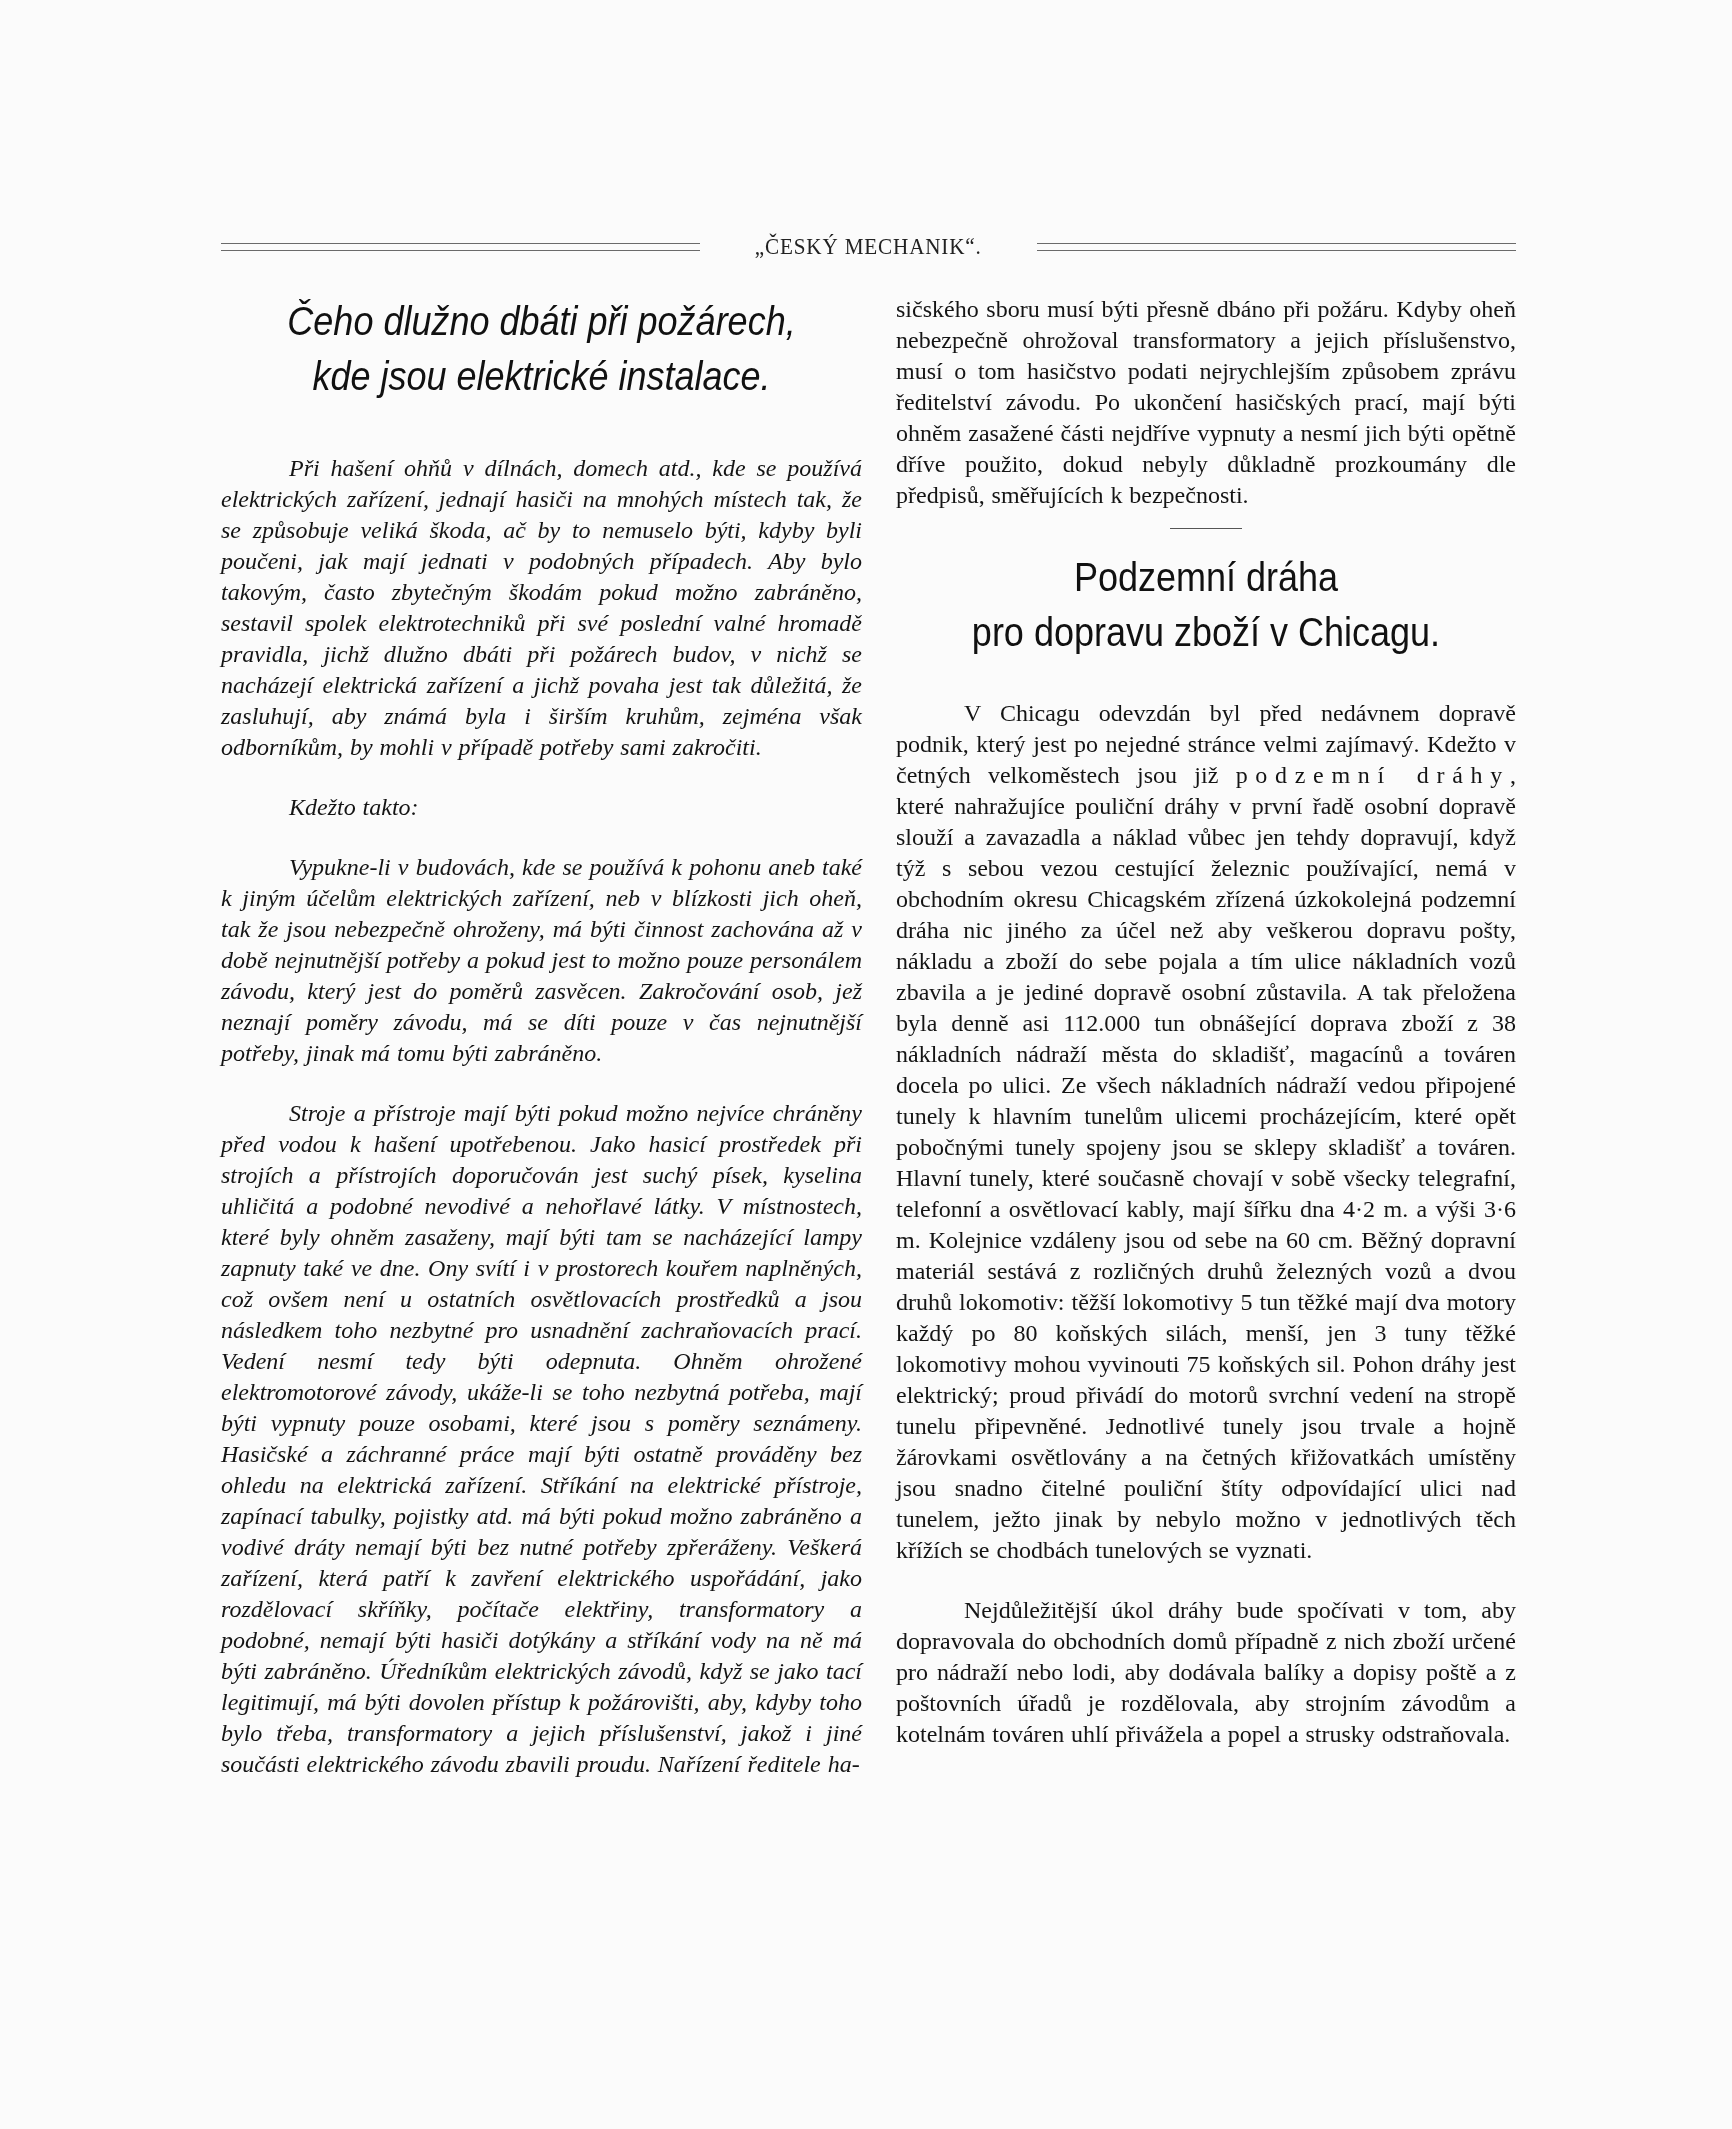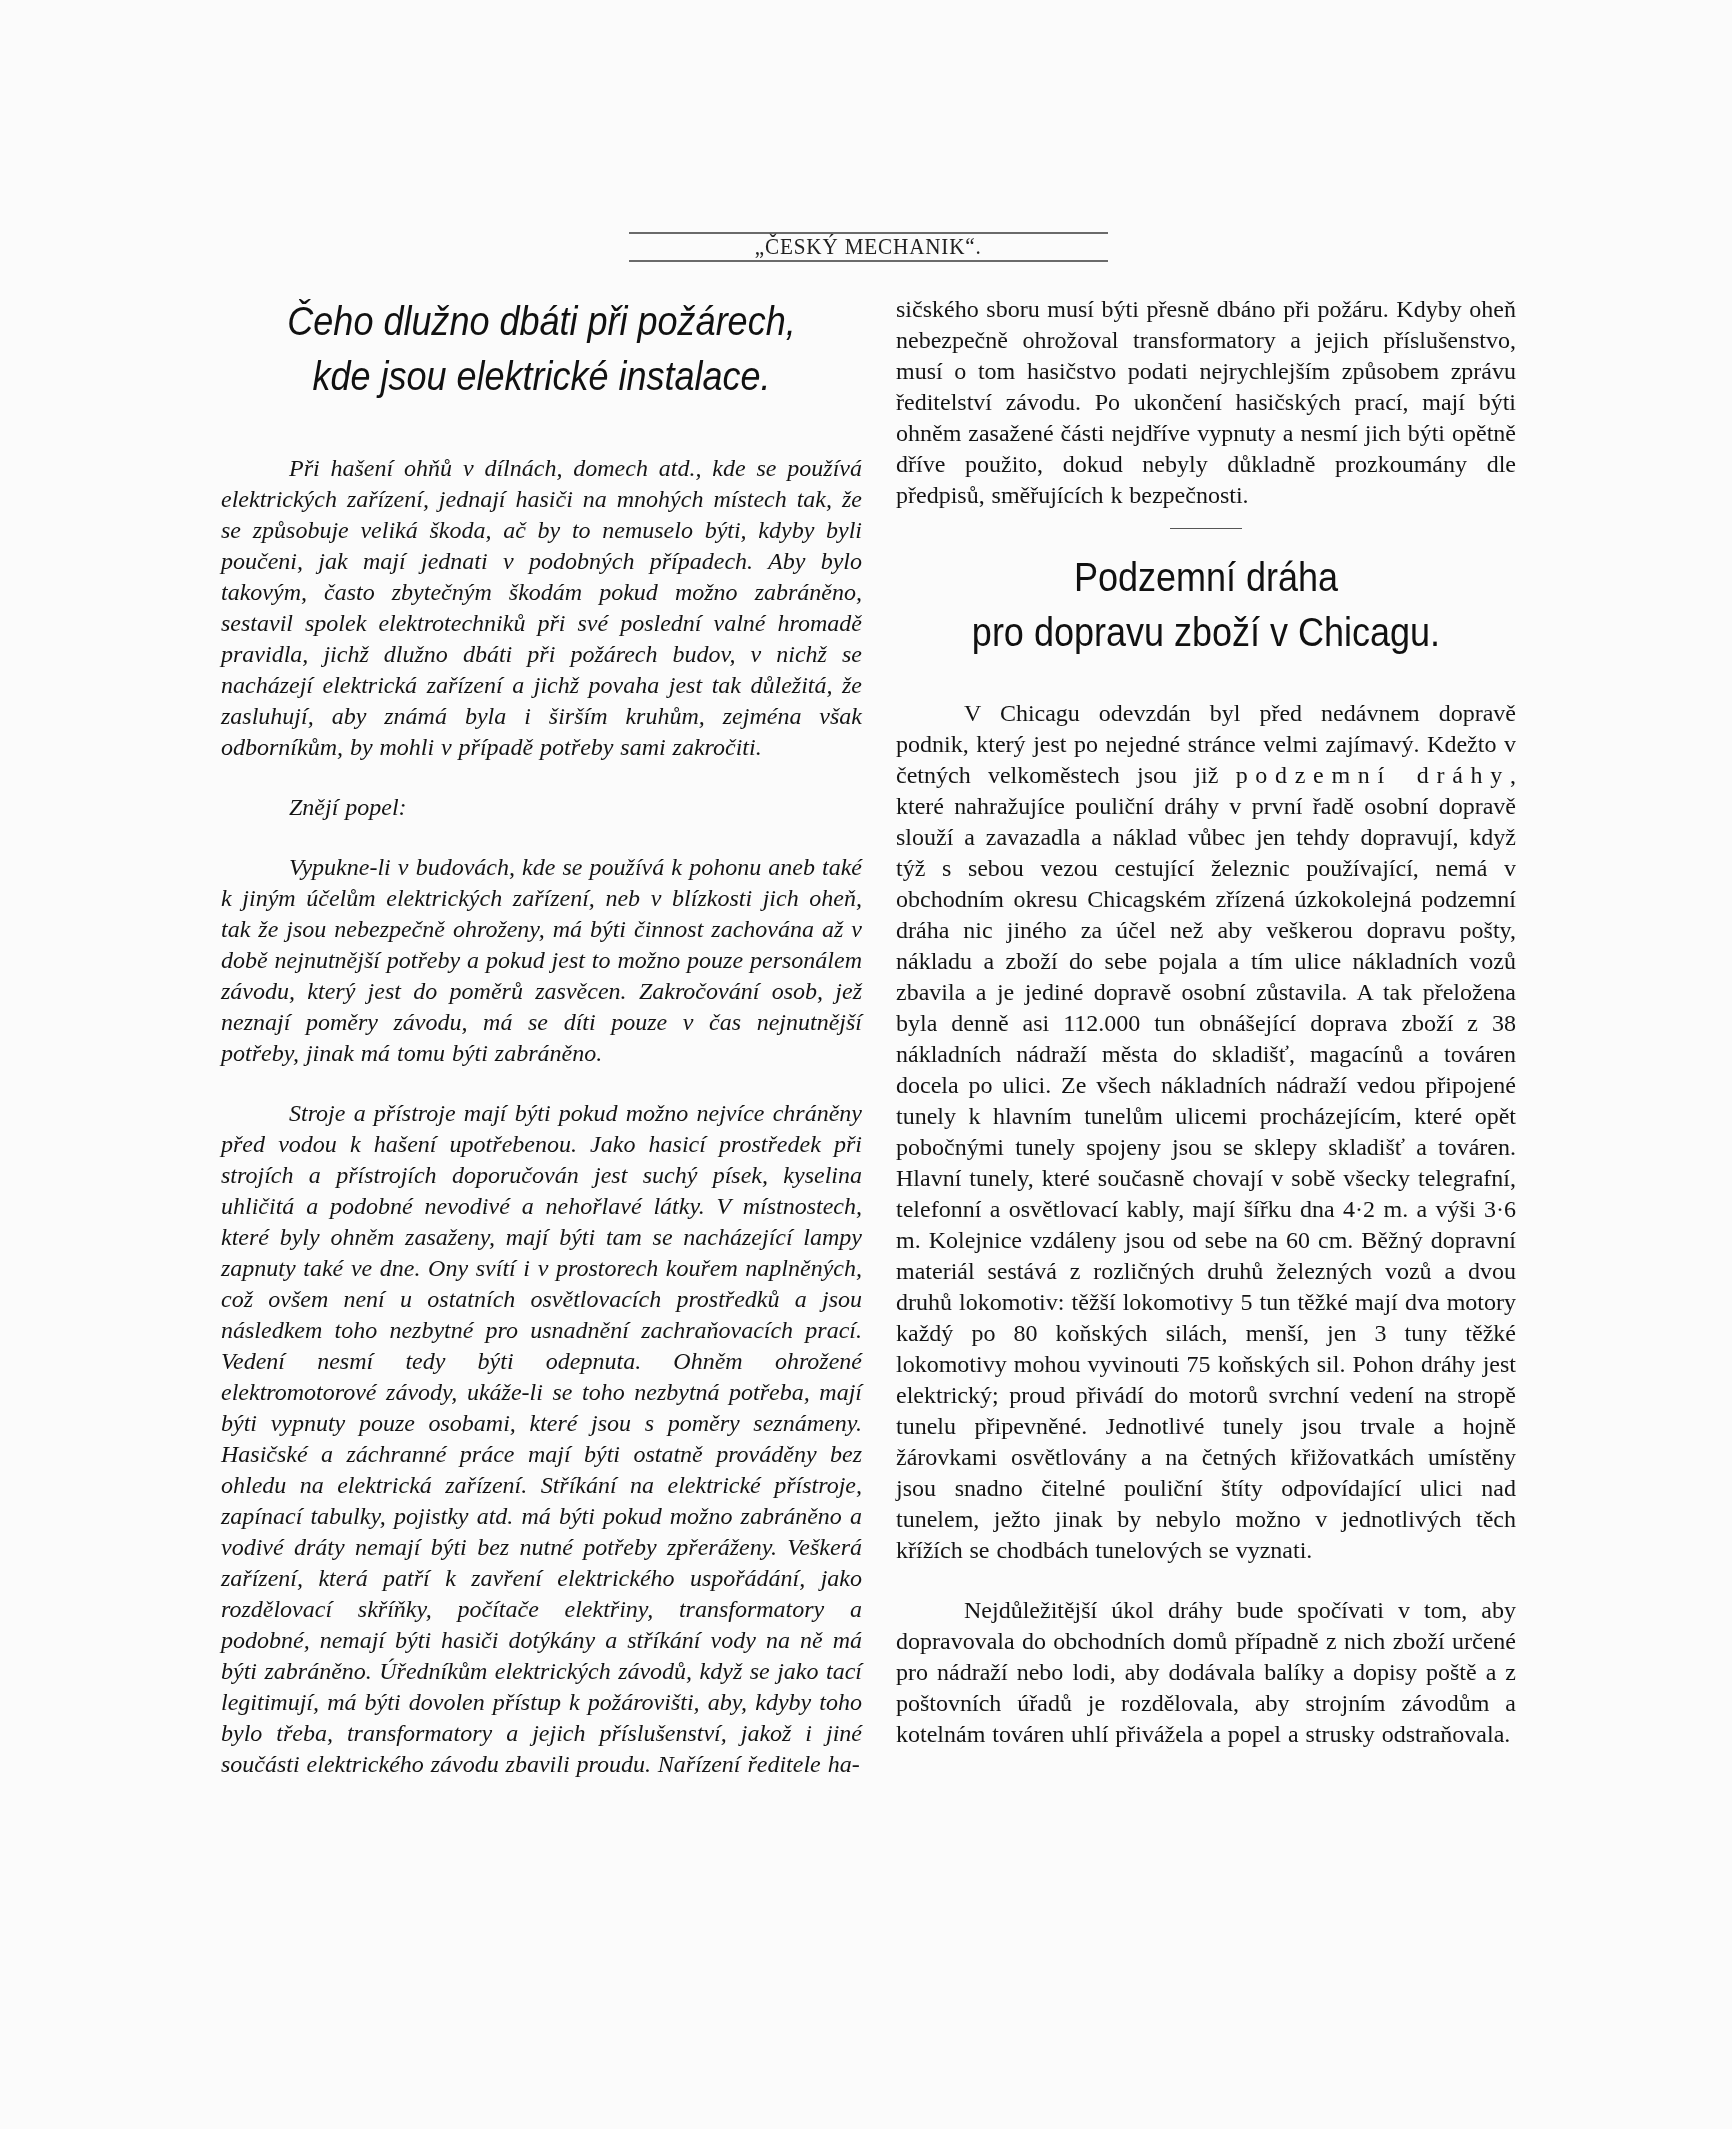--- a/index.html
+++ b/index.html
@@ -2,21 +2,21 @@
 <html style="font-size:6.8px"><head>
 <meta charset="utf-8">
 <style>
   html, body { margin:0; padding:0; }
   body {
     width:1733px; height:2475px; background:#fbfbfb; position:relative; overflow:hidden;
     font-family:"Liberation Serif", "DejaVu Serif", serif; color:#141414;
   }
   .header {
     position:absolute; top:232px; left:221px; width:1295px; height:30px;
-    display:flex; align-items:center; justify-content:flex-start;flex-direction:column;
+    display:flex; align-items:center; justify-content:space-between;
   }
   .rule-double { height:6.8px; border-top:1.7px solid #6a6a6a; border-bottom:1.7px solid #6a6a6a; }
   .rule-left { width:479px; }
   .rule-right { width:479px; }
   .header-title {
     font-size:23px; letter-spacing:0.9px; white-space:nowrap; color:#222;
     transform:scaleX(0.92);
   }
   .col { position:absolute; text-align:justify; }
   .col-left { left:221px; top:294px; width:641px;font-style:italic; }
@@ -47,21 +47,21 @@
   <div class="rule-double rule-right"></div>
 </div>
 
 <div class="col col-left">
   <div class="title">
     <span>Čeho dlužno dbáti při požárech,</span>
     <span>kde jsou elektrické instalace.</span>
   </div>
   <div class="gap-after-title"></div>
   <p class="para indent">Při hašení ohňů v dílnách, domech atd., kde se používá elektrických zařízení, jednají hasiči na mnohých místech tak, že se způsobuje veliká škoda, ač by to nemuselo býti, kdyby byli poučeni, jak mají jednati v podobných případech. Aby bylo takovým, často zbytečným škodám pokud možno zabráněno, sestavil spolek elektrotechniků při své poslední valné hromadě pravidla, jichž dlužno dbáti při požárech budov, v nichž se nacházejí elektrická zařízení a jichž povaha jest tak důležitá, že zasluhují, aby známá byla i širším kruhům, zejména však odborníkům, by mohli v případě potřeby sami zakročiti.</p>
-  <p class="para indent">Znějí popel:</p>
+  <p class="para indent">Kdežto takto:</p>
   <p class="para indent">Vypukne-li v budovách, kde se používá k pohonu aneb také k jiným účelům elektrických zařízení, neb v blízkosti jich oheň, tak že jsou nebezpečně ohroženy, má býti činnost zachována až v době nejnutnější potřeby a pokud jest to možno pouze personálem závodu, který jest do poměrů zasvěcen. Zakročování osob, jež neznají poměry závodu, má se díti pouze v čas nejnutnější potřeby, jinak má tomu býti zabráněno.</p>
   <p class="para indent">Stroje a přístroje mají býti pokud možno nejvíce chráněny před vodou k hašení upotřebenou. Jako hasicí prostředek při strojích a přístrojích doporučován jest suchý písek, kyselina uhličitá a podobné nevodivé a nehořlavé látky. V místnostech, které byly ohněm zasaženy, mají býti tam se nacházející lampy zapnuty také ve dne. Ony svítí i v prostorech kouřem naplněných, což ovšem není u ostatních osvětlovacích prostředků a jsou následkem toho nezbytné pro usnadnění zachraňovacích prací. Vedení nesmí tedy býti odepnuta. Ohněm ohrožené elektromotorové závody, ukáže-li se toho nezbytná potřeba, mají býti vypnuty pouze osobami, které jsou s poměry seznámeny. Hasičské a záchranné práce mají býti ostatně prováděny bez ohledu na elektrická zařízení. Stříkání na elektrické přístroje, zapínací tabulky, pojistky atd. má býti pokud možno zabráněno a vodivé dráty nemají býti bez nutné potřeby zpřeráženy. Veškerá zařízení, která patří k zavření elektrického uspořádání, jako rozdělovací skříňky, počítače elektřiny, transformatory a podobné, nemají býti hasiči dotýkány a stříkání vody na ně má býti zabráněno. Úředníkům elektrických závodů, když se jako tací legitimují, má býti dovolen přístup k požárovišti, aby, kdyby toho bylo třeba, transformatory a jejich příslušenství, jakož i jiné součásti elektrického závodu zbavili proudu. Nařízení ředitele ha-</p>
 </div>
 
 <div class="col col-right">
   <p class="para">sičského sboru musí býti přesně dbáno při požáru. Kdyby oheň nebezpečně ohrožoval transformatory a jejich příslušenstvo, musí o tom hasičstvo podati nejrychlejším způsobem zprávu ředitelství závodu. Po ukončení hasičských prací, mají býti ohněm zasažené části nejdříve vypnuty a nesmí jich býti opětně dříve použito, dokud nebyly důkladně prozkoumány dle předpisů, směřujících k bezpečnosti.</p>
   <div class="sep-rule"></div>
   <div class="title">
     <span>Podzemní dráha</span>
     <span>pro dopravu zboží v Chicagu.</span>

